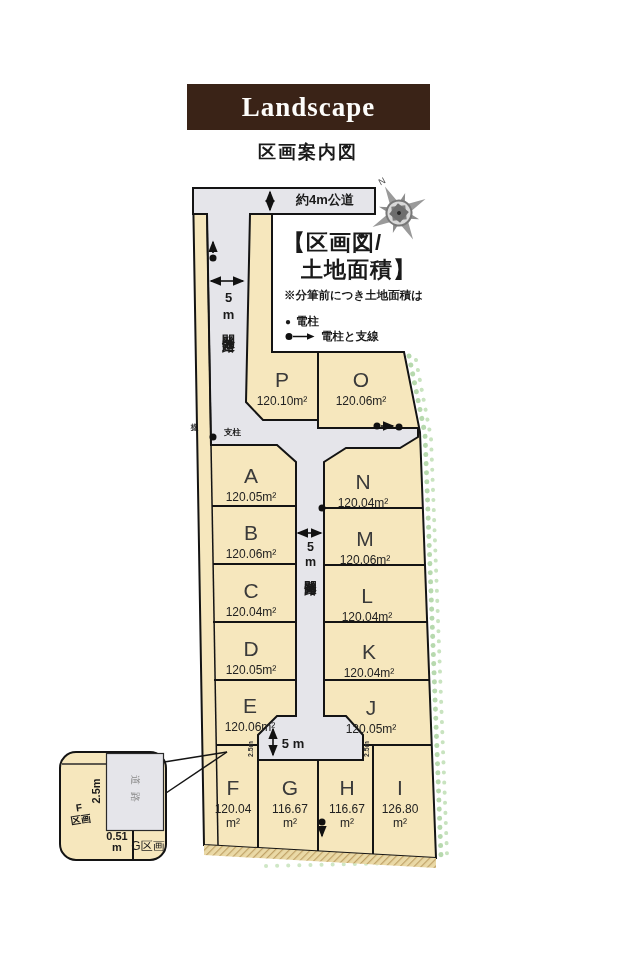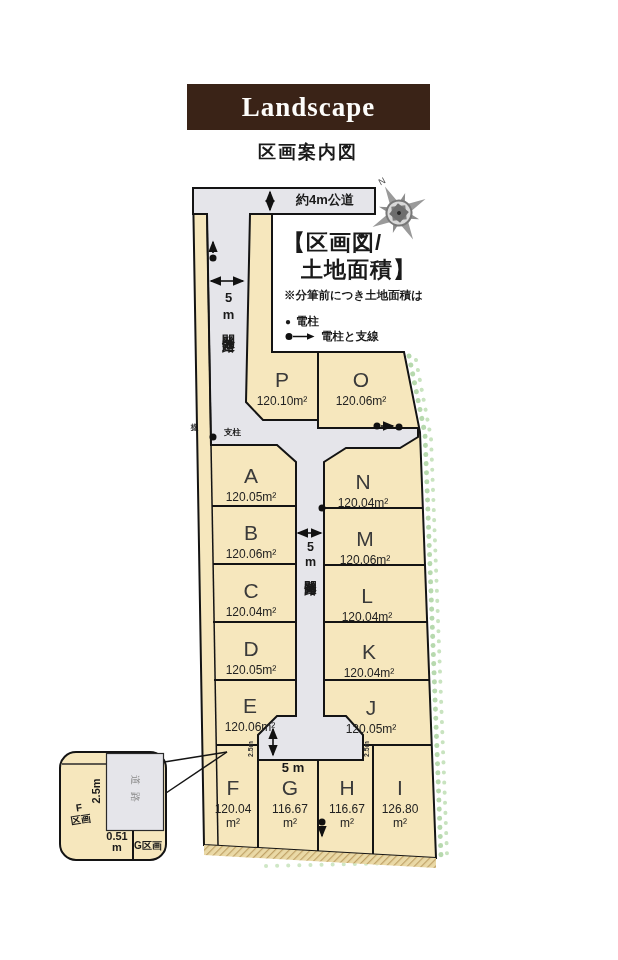--- a/index.html
+++ b/index.html
@@ -28,21 +28,21 @@
   .plot-label{position:absolute;transform:translate(-50%,-50%);text-align:center;line-height:1;}
   .pl-letter{font-size:21px;color:#3a3a3a;margin-bottom:4px;}
   .pl-area{font-size:12px;color:#222;line-height:14px;}
   
   .ins-road{font-size:10px;color:#8a8a8a;letter-spacing:7px;
             transform:translate(-50%,-50%) rotate(90deg);}
   .ins-w{font-size:11px;font-weight:700;}
   .ins-f{font-size:10px;font-weight:700;text-align:center;line-height:12px;
          transform:translate(-50%,-50%) rotate(-9deg);}
   .ins-offset{font-size:11px;font-weight:700;text-align:center;line-height:11px;}
-  .ins-g{font-size:10px;font-weight:700;}
+  .ins-g{font-size:12px;font-weight:400;}
   .shichu-v{writing-mode:vertical-rl;text-orientation:upright;font-size:8px;
             transform:translateX(-50%);}
   .shichu-h{font-size:8.5px;font-weight:700;}
 </style>
 </head>
 <body>
 
 <div class="page">
 
   <div class="brand">
@@ -146,21 +146,21 @@
       <circle cx="4" cy="4.5" r="3.5" fill="#111"></circle>
       <line x1="8" y1="4.5" x2="22" y2="4.5" stroke="#111" stroke-width="1.5"></line>
       <path d="M22,1.2 L29.5,4.5 L22,7.8 Z" fill="#111"></path>
     </svg>
     <span>電柱と支線</span>
   </div>
 
   <div class="lbl dim ctr" style="left:325px;top:200px;">約4m公道</div>
   <div class="lbl dim v-text" style="left:228px;top:290px;letter-spacing:2px;">5m開発道路</div>
   <div class="lbl dim v-text" style="left:310px;top:540px;font-size:12.5px;letter-spacing:1px;">5m開発道路</div>
-  <div class="lbl dim ctr" style="left:293px;top:743px;margin-top:24px;">5 m</div>
+  <div class="lbl dim ctr" style="left:293px;top:743px;">5 m</div>
   <div class="lbl dim-small rot-ccw" style="left:250px;top:749px;">2.5m</div>
   <div class="lbl dim-small rot-ccw" style="left:366px;top:749px;">2.5m</div>
   <div class="lbl shichu-v" style="left:193px;top:416px;">支柱</div>
   <div class="lbl shichu-h" style="left:224px;top:427px;">支柱</div>
 
   <div class="plot-label" style="left:282px;top:388px;">
     <div class="pl-letter">P</div>
     <div class="pl-area"><span>120.10</span><span>m²</span></div>
   </div>
   <div class="plot-label" style="left:361px;top:388px;">

